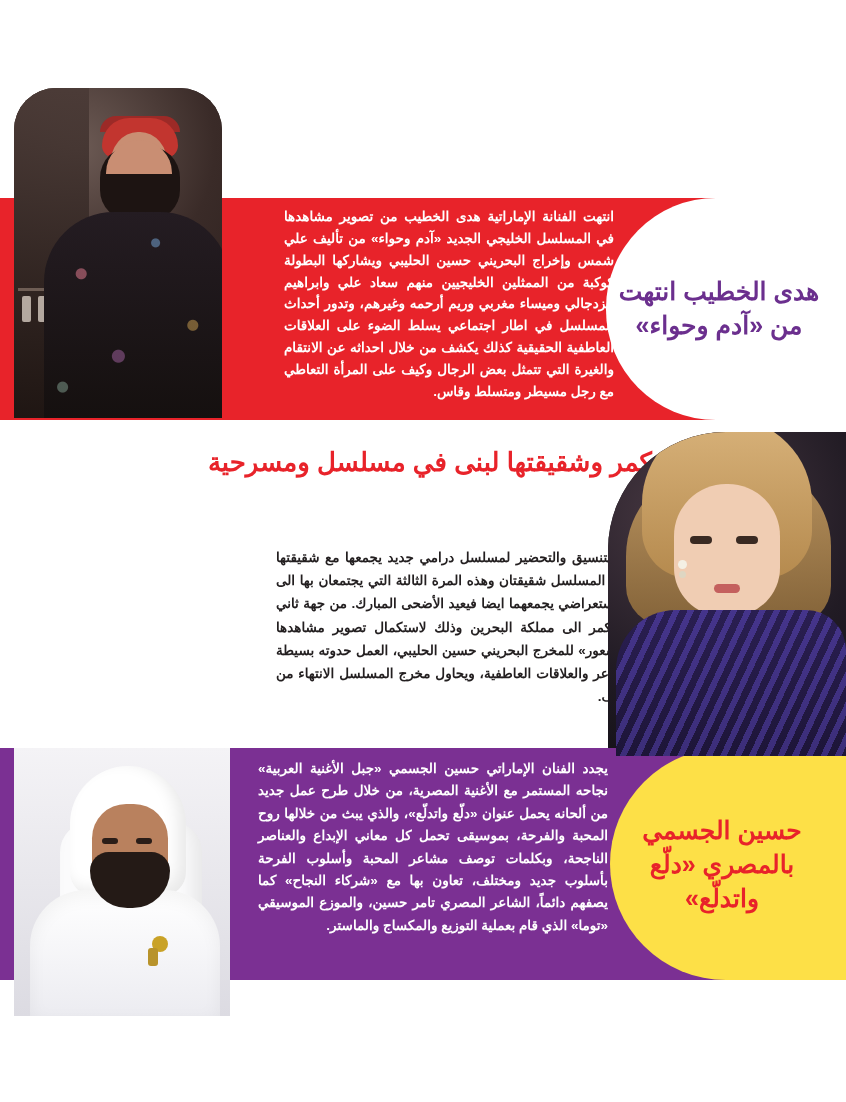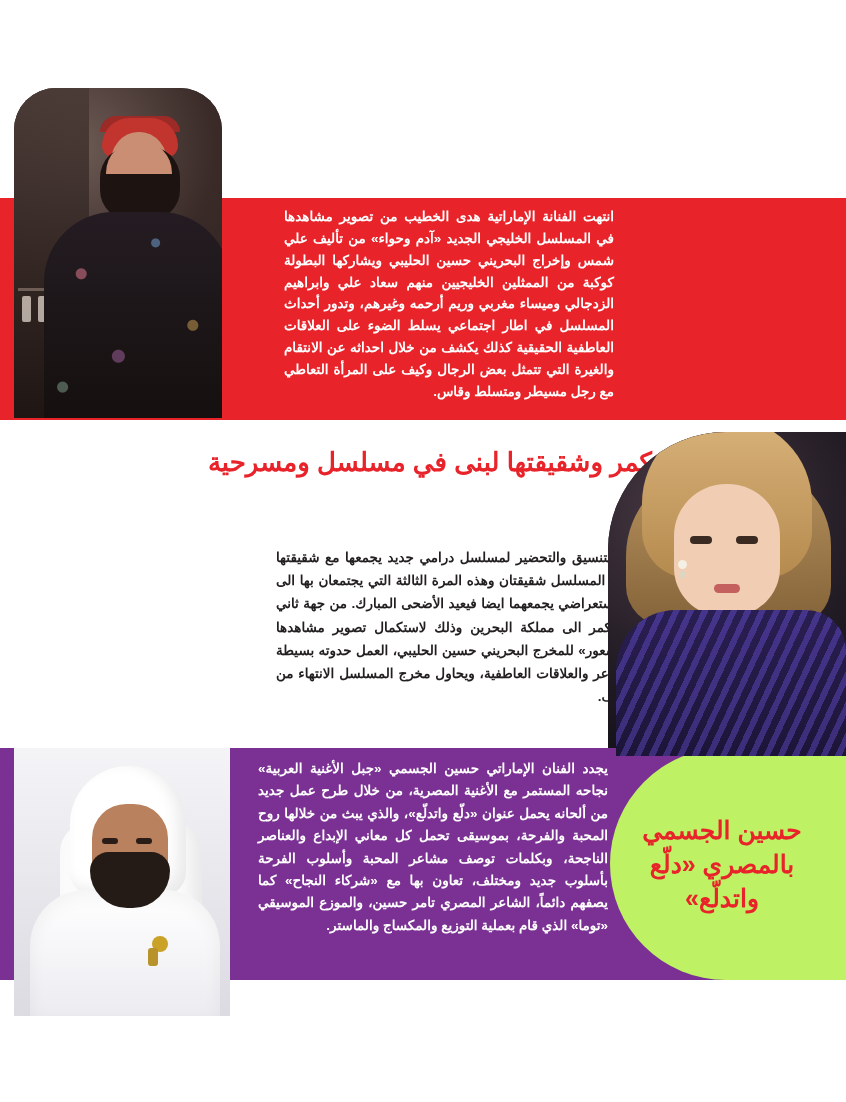--- a/index.html
+++ b/index.html
@@ -301,21 +301,21 @@
     text-align: justify;
     direction: rtl;
     font-weight: 600;
   }
   .a3-badge {
     position: absolute;
     right: 0;
     top: 748px;
     width: 236px;
     height: 232px;
-    background: #bef264;
+    background: #fde047;
     border-radius: 116px 0 0 116px;
     display: flex;
     align-items: center;
     justify-content: flex-start;
   }
   .a3-badge .inner {
     color: #e8232a;
     font-size: 25px;
     font-weight: bold;
     line-height: 1.36;
@@ -341,20 +341,23 @@
     <div class="scarf2"></div>
     <div class="hair"></div>
     <div class="hair2"></div>
     <div class="scarf"></div>
     <div class="head"></div>
     <div class="dress"></div>
   </div>
 
   <div class="a1-text">انتهت الفنانة الإماراتية هدى الخطيب من تصوير مشاهدها في المسلسل الخليجي الجديد «آدم وحواء» من تأليف علي شمس وإخراج البحريني حسين الحليبي ويشاركها البطولة كوكبة من الممثلين الخليجيين منهم سعاد علي وابراهيم الزدجالي وميساء مغربي وريم أرحمه وغيرهم، وتدور أحداث المسلسل في اطار اجتماعي يسلط الضوء على العلاقات العاطفية الحقيقية كذلك يكشف من خلال احداثه عن الانتقام والغيرة التي تتمثل بعض الرجال وكيف على المرأة التعاطي مع رجل مسيطر ومتسلط وقاس.</div>
 
+  <div class="a1-badge">
+    <div class="inner">هدى الخطيب انتهت من «آدم وحواء»</div>
+  </div>
 
   <div class="a2-title">ميس كمر وشقيقتها لبنى في مسلسل ومسرحية</div>
   <div class="a2-text">كشفت الفنانة ميس كمر عن التنسيق والتحضير لمسلسل درامي جديد يجمعها مع شقيقتها لبنى من المقرر أن تظهران في المسلسل شقيقتان وهذه المرة الثالثة التي يجتمعان بها الى جانب التحضير لعمل مسرحي استعراضي يجمعهما ايضا فيعيد الأضحى المبارك. من جهة ثاني وصلت الفنانة العراقية ميس كمر الى مملكة البحرين وذلك لاستكمال تصوير مشاهدها المتبقية في مسلسل «دافئ الشعور» للمخرج البحريني حسين الحليبي، العمل حدوته بسيطة ولطيفة يتخللها الكثير من المشاعر والعلاقات العاطفية، ويحاول مخرج المسلسل الانتهاء من انجاز العمل للحاق بموسم الصيف.</div>
 
   <div class="a2-photo">
     <div class="bg"></div>
     <div class="hairback"></div>
     <div class="shoulder"></div>
     <div class="neck"></div>
     <div class="face"></div>

